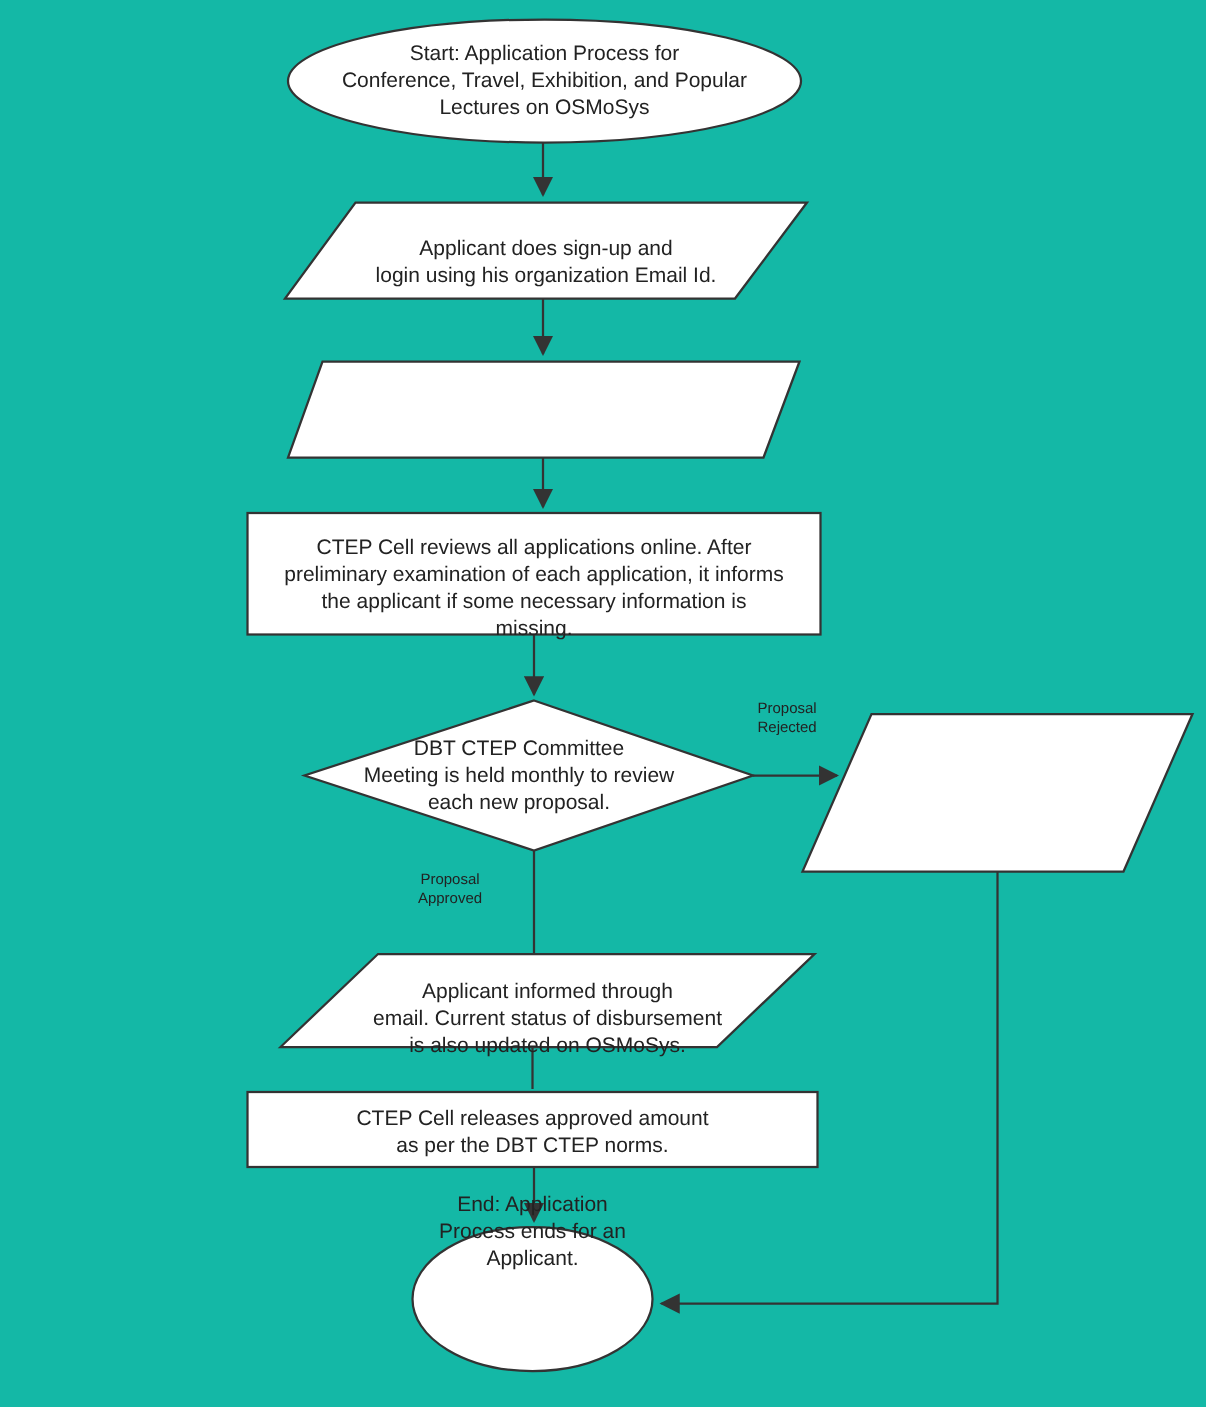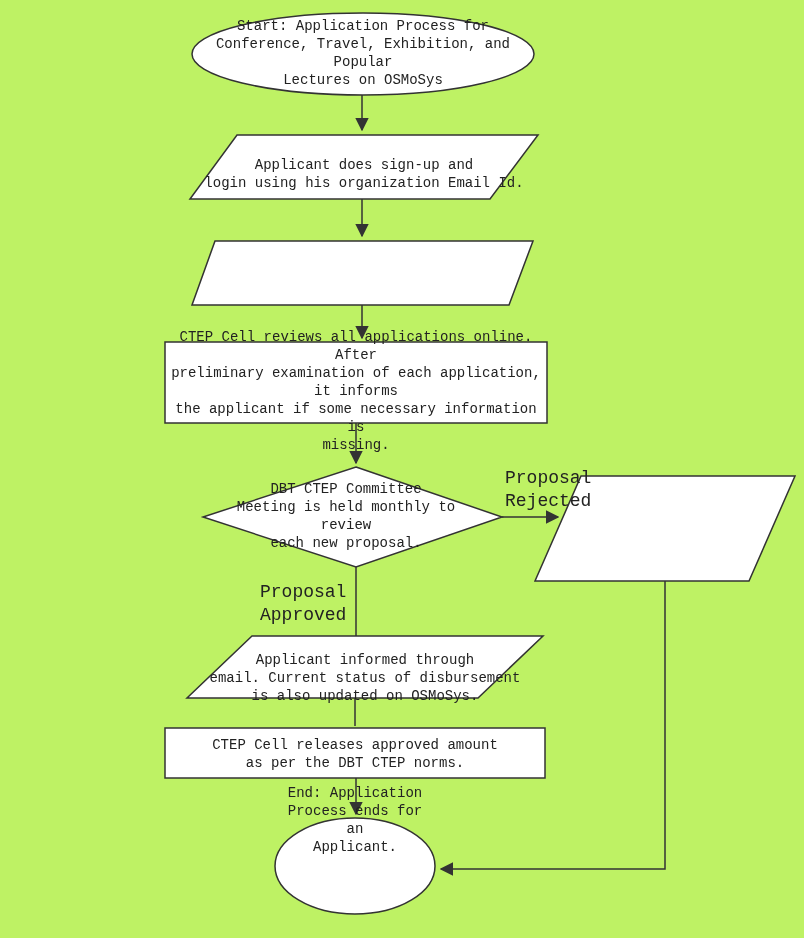--- a/index.html
+++ b/index.html
@@ -1,41 +1,41 @@
 <!DOCTYPE html>
 <html><head>
 <meta charset="utf-8">
 <style>
   html, body { margin: 0; padding: 0; background: #ffffff; }
   #canvas {
     position: relative;
     width: 804px;
     height: 938px;
-    background: #bef264;
-    font-family: Liberation Mono, monospace;
+    background: #14b8a6;
+    font-family: Liberation Sans, sans-serif;
     color: #222222;
     overflow: hidden;
   }
   #shapes { position: absolute; left: 0; top: 0; width: 804px; height: 938px; }
   .node-label {
     position: absolute;
     display: flex;
     align-items: center;
     justify-content: center;
     text-align: center;
     white-space: pre-line;
     font-size: 14px;
     line-height: 1.28;
     color: #222222;
     pointer-events: none;
   }
   .edge-label {
     position: absolute;
     white-space: pre-line;
-    font-size: 18px;
+    font-size: 10px;
     line-height: 1.28;
     color: #222222;
     pointer-events: none;
   }
   .edge-label.left { text-align: left; }
   .edge-label.center { text-align: center; }
   svg .shape { fill: #ffffff; stroke: #333333; stroke-width: 1.5; }
   svg .edge { fill: none; stroke: #333333; stroke-width: 1.5; }
 </style>
 </head>

